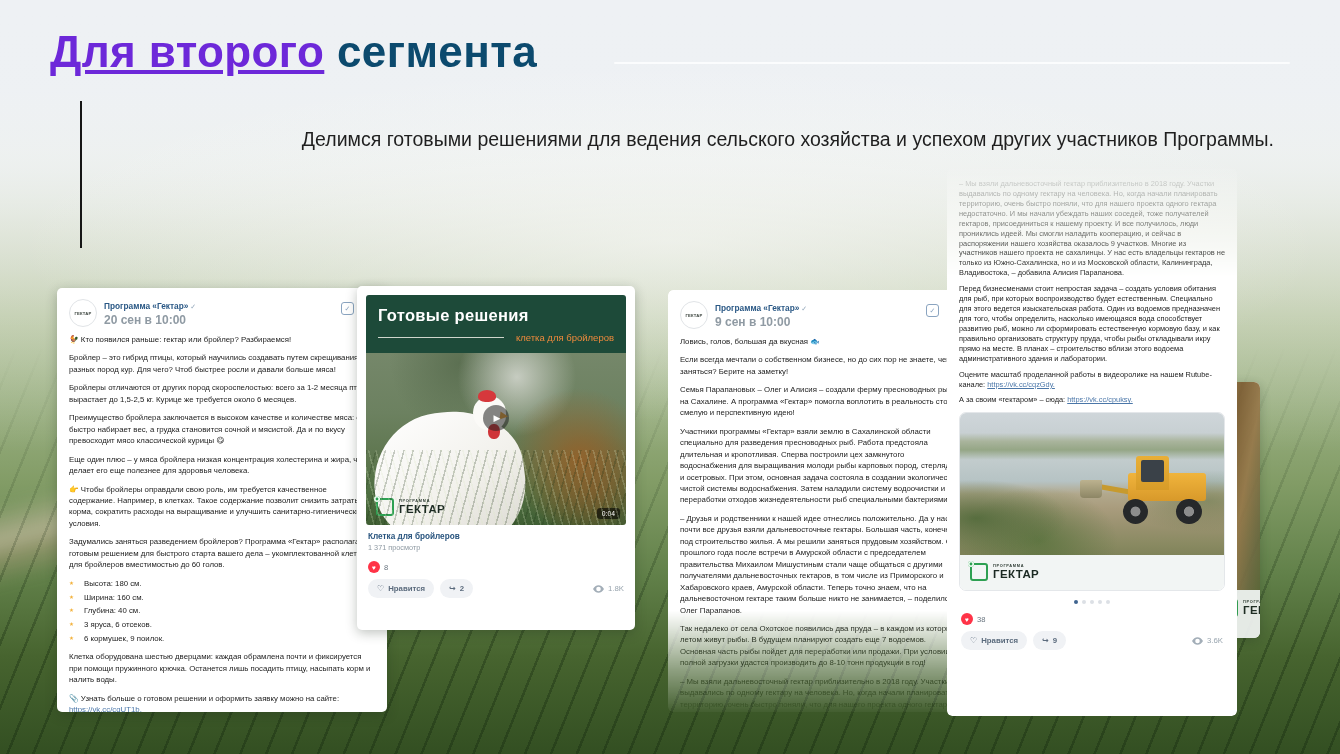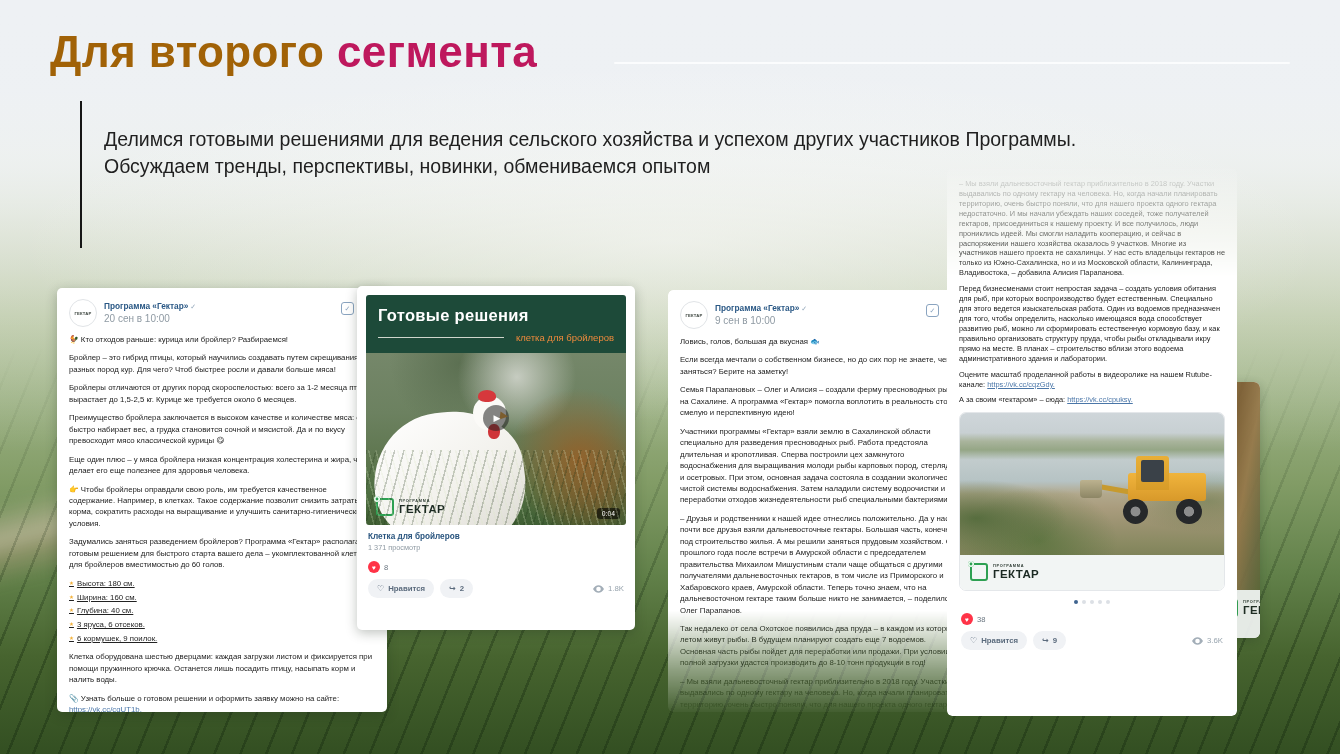--- a/index.html
+++ b/index.html
@@ -19,51 +19,51 @@
     -webkit-mask-image:linear-gradient(180deg,transparent 0 46%,rgba(0,0,0,.45) 66%,#000 86%);
     mask-image:linear-gradient(180deg,transparent 0 46%,rgba(0,0,0,.45) 66%,#000 86%);}
   .bg-haze{position:absolute;inset:0;background:
     radial-gradient(ellipse 70% 34% at 50% 32%,rgba(250,250,248,0.55),rgba(250,250,248,0) 70%),
     linear-gradient(180deg,rgba(238,241,244,1) 0%,rgba(238,241,244,0.97) 11%,
       rgba(240,243,243,0.8) 20%,rgba(242,244,240,0.5) 31%,
       rgba(246,247,242,0.25) 44%,rgba(255,255,255,0) 60%);}
 
   
   .title{position:absolute;left:50px;top:27px;font-size:44px;font-weight:700;letter-spacing:.4px;}
-  .title .t-green{color:#a16207;}
-  .title .t-orange{color:#be185d;text-align:center;}
+  .title .t-green{color:#6d28d9;text-decoration:underline;}
+  .title .t-orange{color:#0c4a6e;text-align:center;}
   .title-line{position:absolute;left:614px;top:62px;width:676px;height:2px;
     background:rgba(255,255,255,0.78);border-radius:1px;}
   .sub-bar{position:absolute;left:80px;top:101px;width:2px;height:147px;background:#161616;}
   .subtitle{position:absolute;left:104px;top:126px;width:1170px;font-size:19.5px;
-    color:#1f1f1f;line-height:1.38;}
+    color:#1f1f1f;line-height:1.38;text-align:right;}
 
   
   .card{position:absolute;background:#fff;border-radius:5px;overflow:hidden;
     box-shadow:0 3px 12px rgba(25,40,25,0.28);}
   .card-pad{padding:11px 12px;}
 
   
   .post-head{display:flex;align-items:flex-start;gap:7px;margin-bottom:7px;}
   .avatar{flex:0 0 auto;width:26px;height:26px;border-radius:50%;background:#fff;
     border:1px solid #e1e4e7;display:flex;align-items:center;justify-content:center;
     font-size:4.2px;font-weight:700;color:#38413b;letter-spacing:.2px;}
   .head-meta{display:flex;flex-direction:column;gap:2px;padding-top:2px;}
   .p-name{font-size:8.3px;font-weight:700;color:#2a5885;}
   .p-verified{color:#93a7ba;font-size:7px;font-weight:400;margin-left:2px;}
-  .p-date{font-size:10px;color:#8f9aa3;}
+  .p-date{font-size:12px;color:#8f9aa3;font-weight:bold;}
   .head-icons{margin-left:auto;display:flex;gap:9px;align-items:center;padding-top:3px;}
   .seen-box{width:11px;height:11px;border:1.2px solid #8aa4c0;border-radius:3px;
     font-size:7px;color:#8aa4c0;display:flex;align-items:center;justify-content:center;}
   .more-dots{font-size:9px;color:#9aa5ad;letter-spacing:1px;line-height:1;}
 
   
   .post-body p{margin:0 0 7px;font-size:7.8px;line-height:1.47;color:#222;}
   .c4 .post-body p{font-size:7.4px;line-height:1.34;margin:0 0 6px;}
-  .bullet-row{display:flex;gap:3px;margin:0 0 2.5px;font-size:7.8px;line-height:1.45;color:#222;text-decoration:underline;}
+  .bullet-row{display:flex;gap:10px;margin:0 0 2.5px;font-size:7.8px;line-height:1.45;color:#222;}
   .bullets{margin-bottom:7px;}
   .star{color:#f3b23c;font-size:5.5px;line-height:2;}
   .vk-link{color:#4a76a8;margin-top:6px;}
 
   
   .likes-row{display:flex;align-items:center;gap:4px;margin:9px 2px 6px;}
   .like-badge{width:12px;height:12px;border-radius:50%;background:#ff3347;color:#fff;
     font-size:6.5px;display:flex;align-items:center;justify-content:center;}
   .likes-count{font-size:7.6px;color:#6b7680;}
   .actions{display:flex;align-items:center;gap:6px;margin:2px;}
@@ -183,37 +183,36 @@
   <div class="bg-haze"></div>
 
   <div class="title">
     <span class="t-green">Для второго</span>
     <span class="t-orange">сегмента</span>
   </div>
   <div class="title-line"></div>
   <div class="sub-bar"></div>
   <div class="subtitle">
     <div>Делимся готовыми решениями для ведения сельского хозяйства и успехом других участников Программы.</div>
-    <div>Обсуждаем тренды, перспективы, новинки, обмениваемся опытом</div>
   </div>
 
   <div class="card c1 card-pad">
     <div class="post-head">
       <div class="avatar">ГЕКТАР</div>
       <div class="head-meta">
         <div class="p-name"><span>Программа «Гектар»</span><span class="p-verified">✓</span></div>
         <div class="p-date">20 сен в 10:00</div>
       </div>
       <div class="head-icons">
         <div class="seen-box">✓</div>
         <div class="more-dots">···</div>
       </div>
     </div>
     <div class="post-body">
-      <p>🐓 Кто отходов раньше: курица или бройлер? Разбираемся!</p>
+      <p>🐓 Кто появился раньше: гектар или бройлер? Разбираемся!</p>
       <p>Бройлер – это гибрид птицы, который научились создавать путем скрещивания разных пород кур. Для чего? Чтоб быстрее росли и давали больше мяса!</p>
       <p>Бройлеры отличаются от других пород скороспелостью: всего за 1-2 месяца птица вырастает до 1,5-2,5 кг. Курице же требуется около 6 месяцев.</p>
       <p>Преимущество бройлера заключается в высоком качестве и количестве мяса: он быстро набирает вес, а грудка становится сочной и мясистой. Да и по вкусу превосходит мясо классической курицы 😋</p>
       <p>Еще один плюс – у мяса бройлера низкая концентрация холестерина и жира, что делает его еще полезнее для здоровья человека.</p>
       <p>👉 Чтобы бройлеры оправдали свою роль, им требуется качественное содержание. Например, в клетках. Такое содержание позволит снизить затраты корма, сократить расходы на выращивание и улучшить санитарно-гигиенические условия.</p>
       <p>Задумались заняться разведением бройлеров? Программа «Гектар» располагает готовым решением для быстрого старта вашего дела – укомплектованной клеткой для бройлеров вместимостью до 60 голов.</p>
       <div class="bullets">
         <div class="bullet-row">
             <span class="star">★</span>
             <span>Высота: 180 см.</span>
@@ -228,21 +227,21 @@
           </div>
         <div class="bullet-row">
             <span class="star">★</span>
             <span>3 яруса, 6 отсеков.</span>
           </div>
         <div class="bullet-row">
             <span class="star">★</span>
             <span>6 кормушек, 9 поилок.</span>
           </div>
       </div>
-      <p>Клетка оборудована шестью дверцами: каждая загрузки листом и фиксируется при помощи пружинного крючка. Останется лишь посадить птицу, насыпать корм и налить воды.</p>
+      <p>Клетка оборудована шестью дверцами: каждая обрамлена почти и фиксируется при помощи пружинного крючка. Останется лишь посадить птицу, насыпать корм и налить воды.</p>
       <p><span>📎 Узнать больше о готовом решении и оформить заявку можно на сайте:</span> <a class="vk-link" href="#">https://vk.cc/cqUT1b.</a></p>
     </div>
   </div>
 
   <div class="card c2">
     <div class="thumb">
       <div class="thumb-head">
         <div class="thumb-title">
           <div>Готовые решения</div>
         </div>

